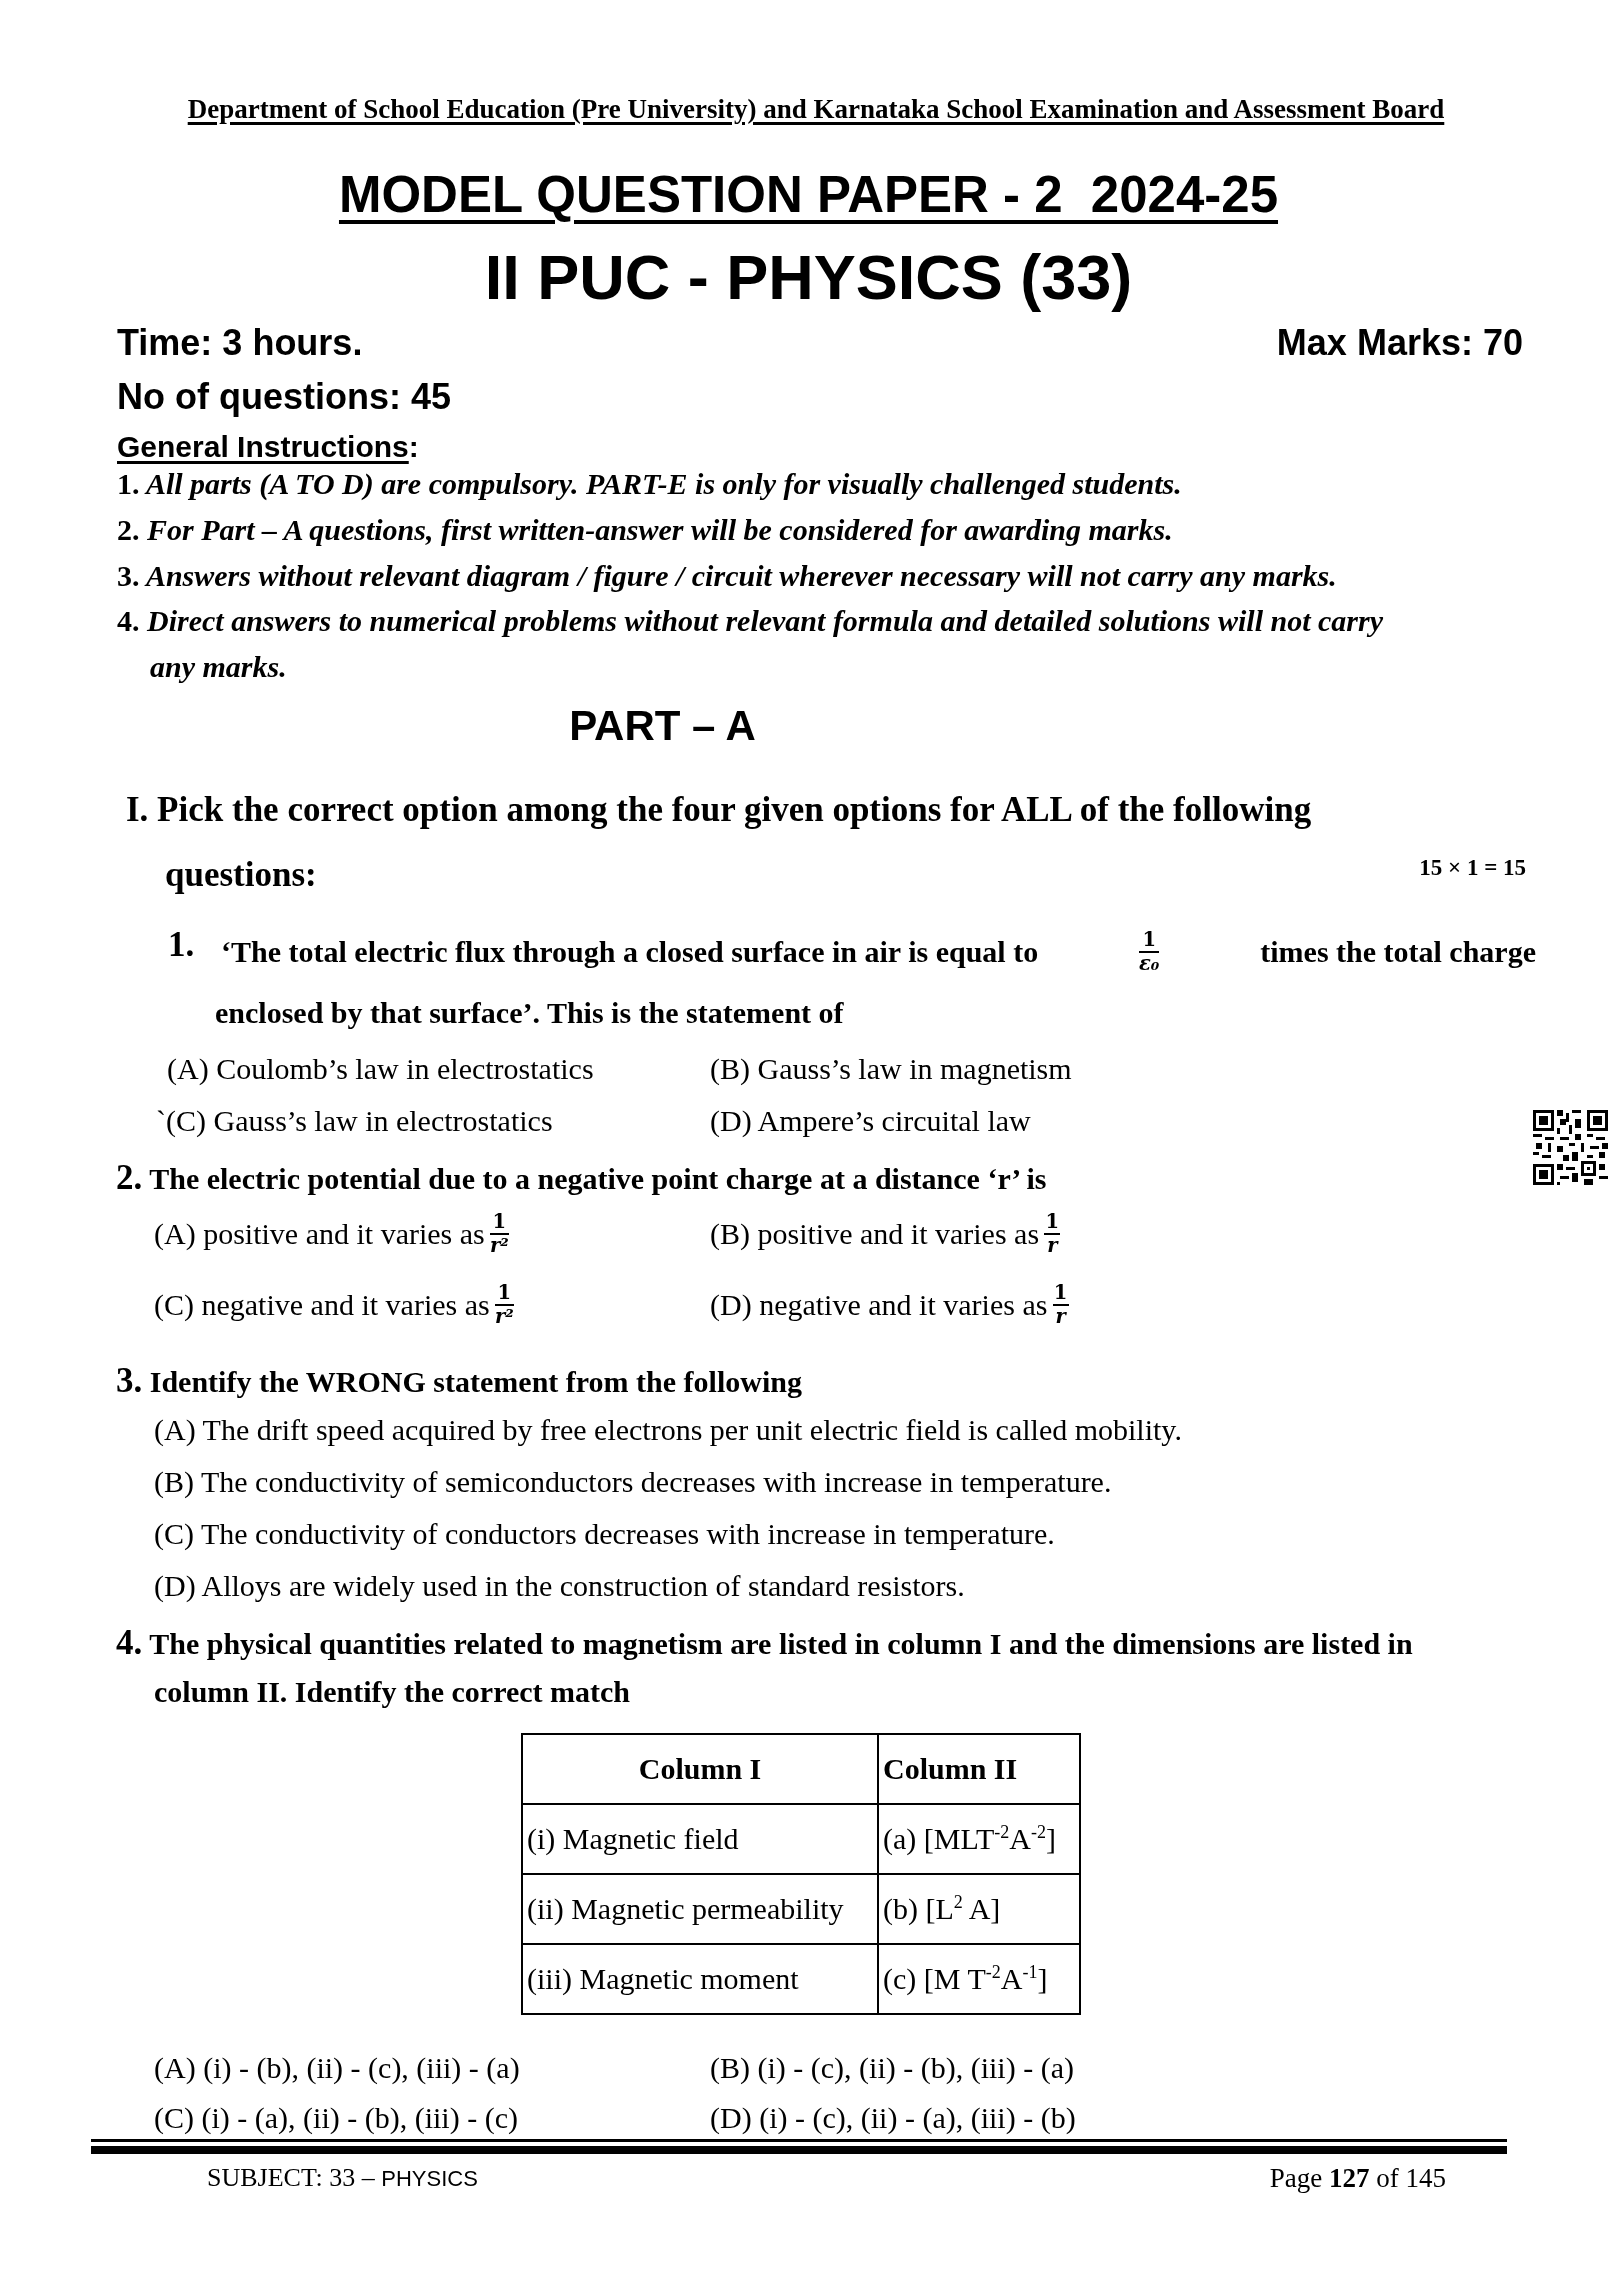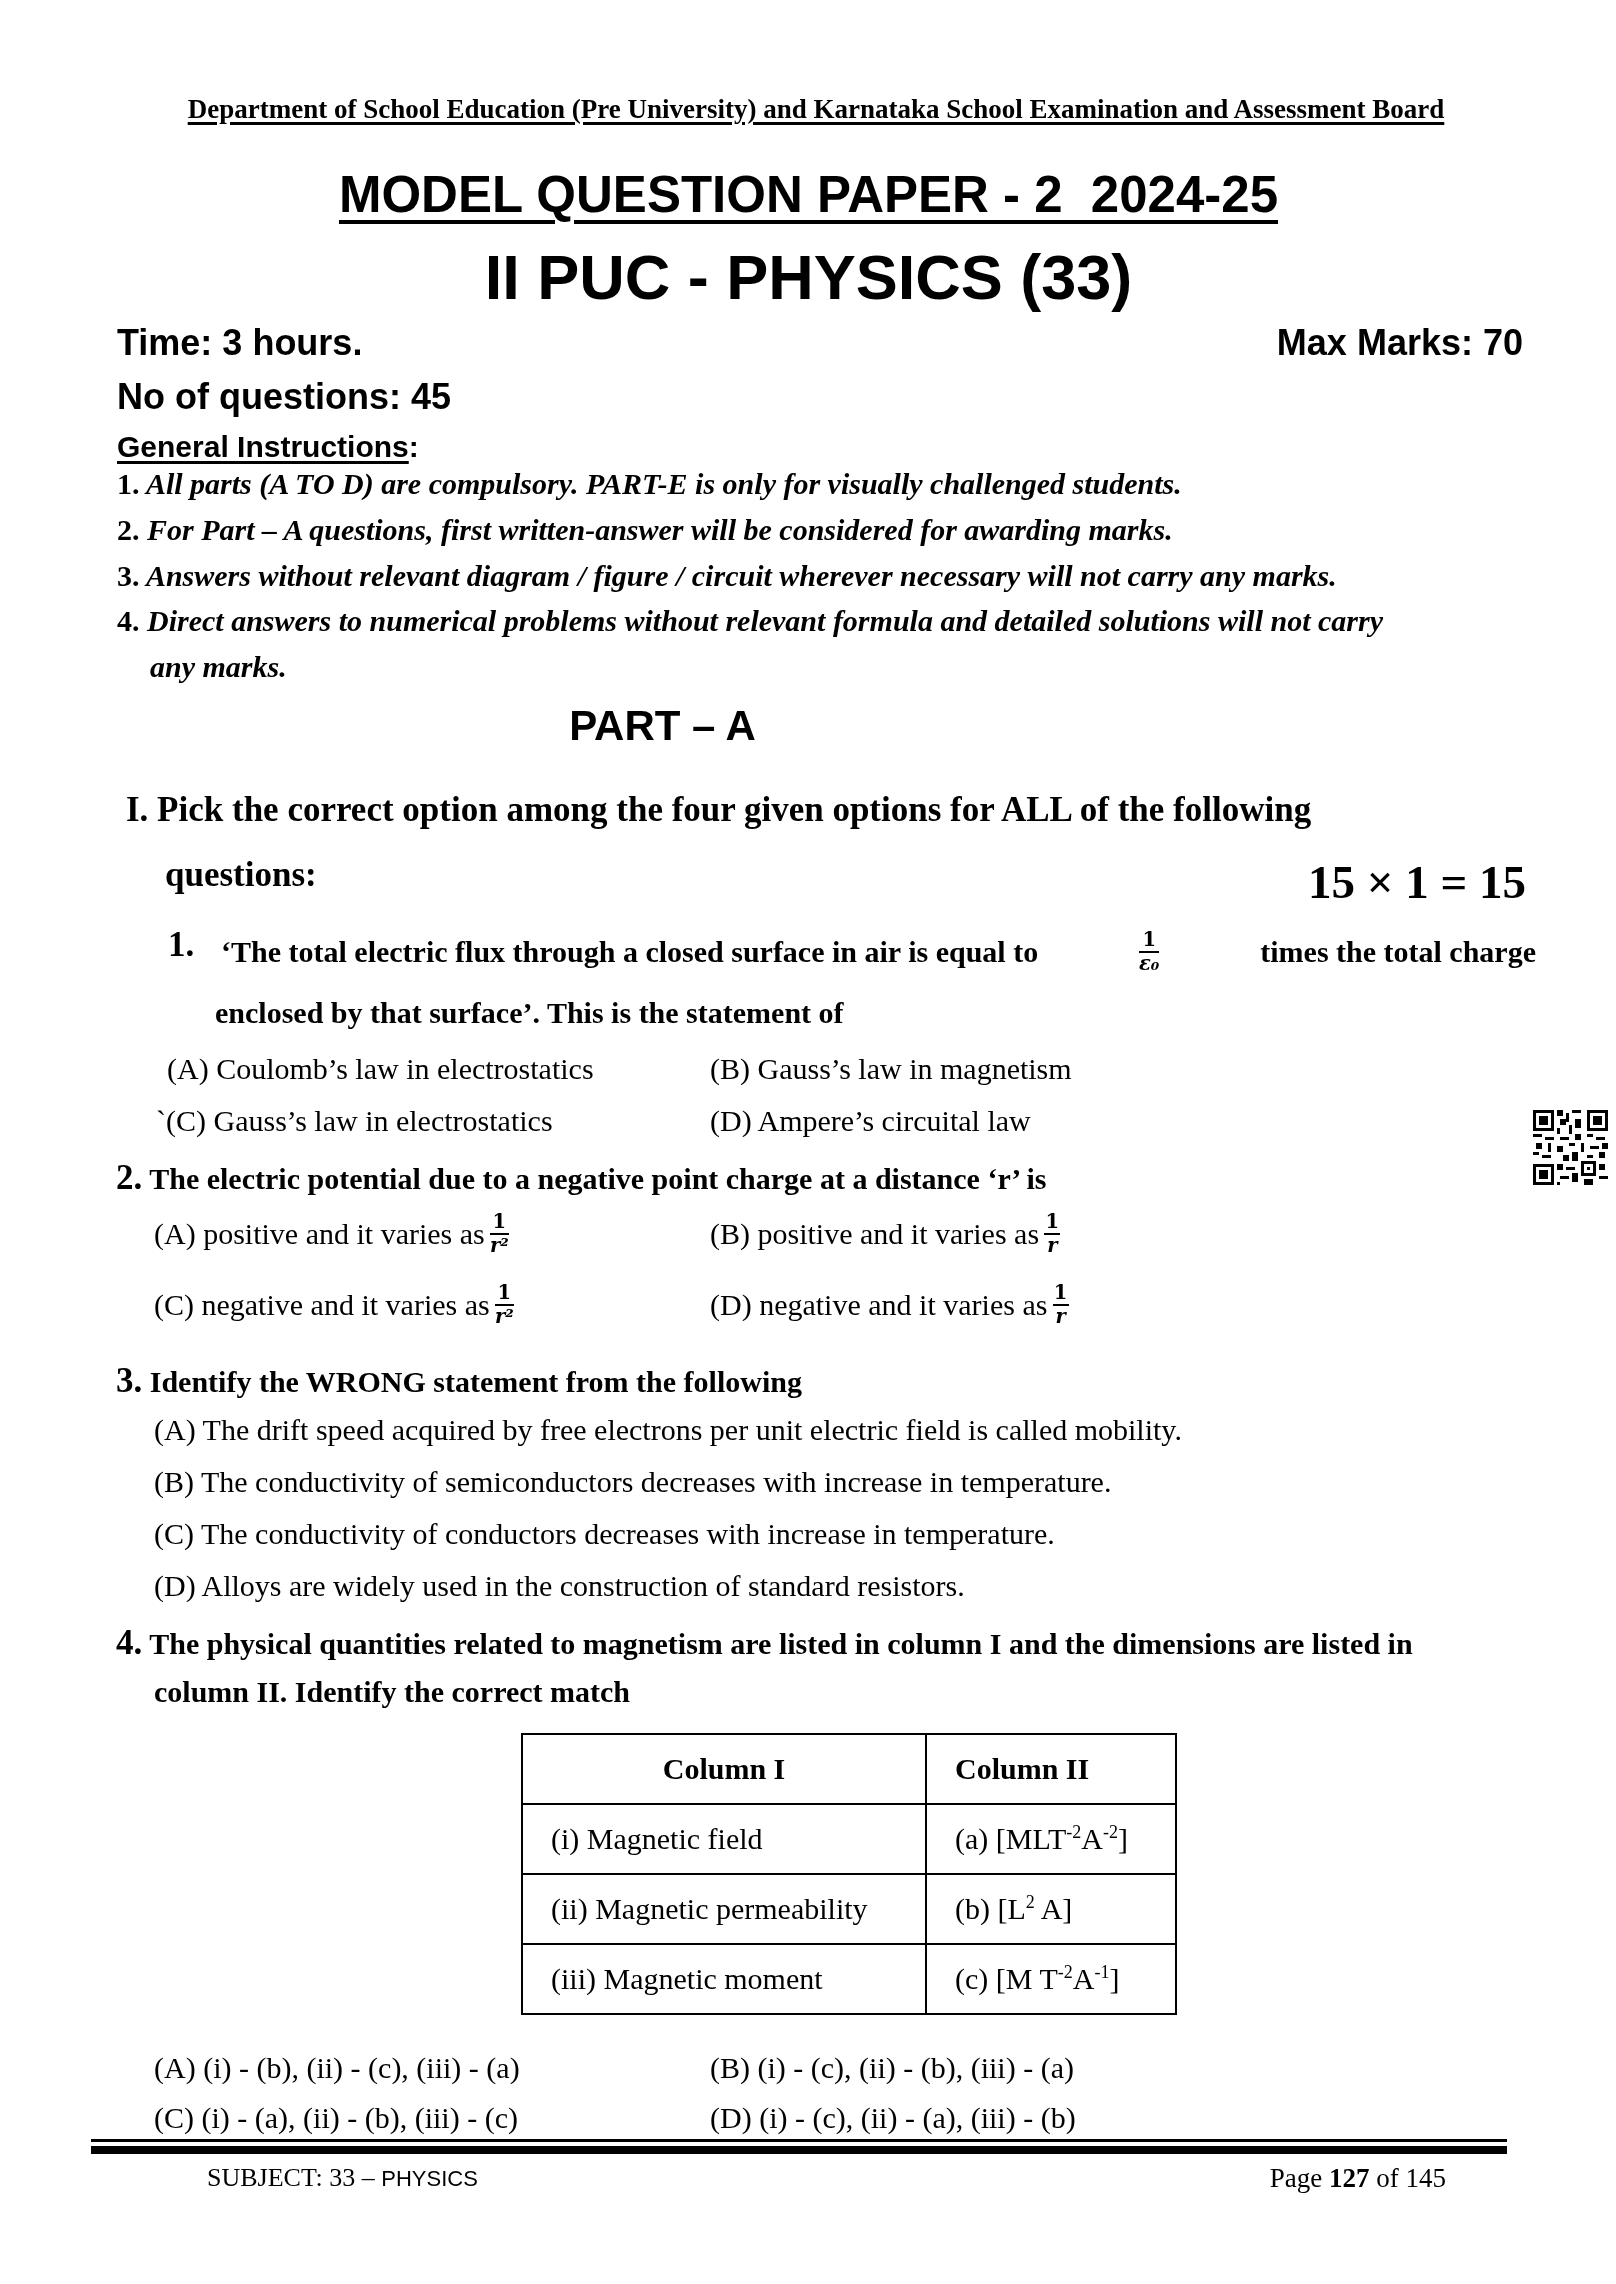--- a/index.html
+++ b/index.html
@@ -24,21 +24,21 @@
   #instr-1 { top: 467px; }
   #instr-2 { top: 513px; }
   #instr-3 { top: 559px; }
   #instr-4 { top: 604px; }
   #instr-4b { left: 150px; top: 650px; }
 
   #part-a { left: 0; width: 1325px; top: 702px; text-align: center; font-size: 42px; font-weight: bold; }
 
   #sec-i { left: 126px; top: 790px; font-size: 35px; font-weight: bold; }
   #sec-i-2 { left: 165px; top: 855px; font-size: 35px; font-weight: bold; }
-  #sec-i-marks { right: 91px; top: 855px; font-size: 47px; font-weight: bold; }
+  #sec-i-marks { right: 91px; top: 855px; font-size: 23px; font-weight: bold; }
 
   .qtext { font-size: 30px; font-weight: bold; }
   .opt { font-size: 30px; }
   .qnum-big { font-size: 35px; font-weight: bold; }
 
   #q1-num { left: 168px; top: 925px; }
   #q1-line1 { left: 221px; top: 930px; width: 1315px; display: flex; justify-content: space-between; align-items: center; }
   #q1-line1 .frac { margin: 0 6.5px; }
   #q1-line2 { left: 215px; top: 996px; }
 
@@ -65,21 +65,21 @@
   #q3 { left: 116px; top: 1361px; }
   #q3-A { left: 154px; top: 1413px; }
   #q3-B { left: 154px; top: 1465px; }
   #q3-C { left: 154px; top: 1517px; }
   #q3-D { left: 154px; top: 1569px; }
 
   #q4 { left: 116px; top: 1623px; }
   #q4b { left: 154px; top: 1675px; }
 
   #match-table { position: absolute; left: 521px; top: 1733px; border-collapse: collapse; font-size: 30px; }
-  #match-table td, #match-table th { border: 2px solid #000; height: 68px; padding: 0 28px; text-align: left; }
+  #match-table td, #match-table th { border: 2px solid #000; height: 68px; padding: 0 4px; text-align: left; }
   #match-table th { font-weight: bold; }
   #match-table th.c1 { text-align: center; width: 346px; }
   #match-table td.c2, #match-table th.c2 { width: 192px; }
   sup { font-size: 18px; vertical-align: super; line-height: 0; }
 
   #q4-A { left: 154px; top: 2051px; }
   #q4-B { left: 710px; top: 2051px; }
   #q4-C { left: 154px; top: 2101px; }
   #q4-D { left: 710px; top: 2101px; }
 

